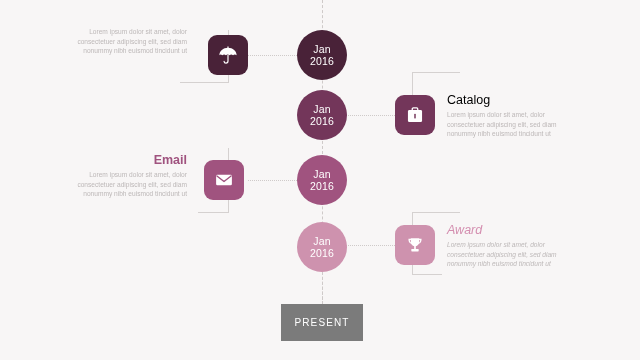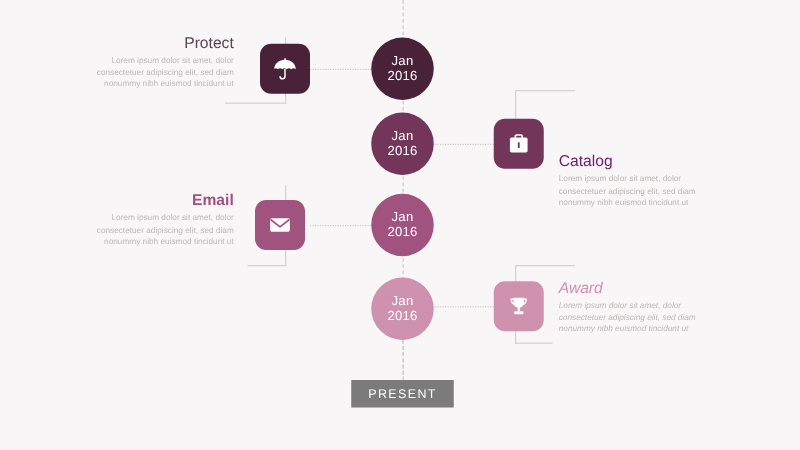--- a/index.html
+++ b/index.html
@@ -105,21 +105,21 @@
     border-top: 1px dotted #cfcac9;
     z-index: 1;
   }
 
   
   .present {
     position: absolute;
     left: 281px;
     top: 304px;
     width: 82px;
-    height: 22px;
+    height: 37px;
     background: #7b7b7b;
     color: #ffffff;
     display: flex;
     align-items: center;
     justify-content: center;
     font-size: 10px;
     letter-spacing: 1.1px;
     z-index: 6;
   }
 </style>
@@ -130,21 +130,20 @@
 
   <div class="spine"></div>
   <div class="spine-lower"></div>
 
   <div class="brk brk-v" style="left:228px; top:30px; height:53px;"></div>
   <div class="brk brk-h" style="left:180px; top:82px; width:49px;"></div>
 
   <div class="leader" style="left:248px; top:55px; width:55px;"></div>
 
   <div class="block right-align" style="left:52px; top:27px;">
-    <div class="title" style="color: rgb(90, 68, 80);">Protect</div>
     <div class="body">Lorem ipsum dolor sit amet, dolor consectetuer adipiscing elit, sed diam nonummy nibh euismod tincidunt ut</div>
   </div>
 
   <div class="tile" style="left: 208px; top: 35px; background-color: rgb(73, 34, 56);">
     <span>
       <svg width="22" height="22" viewBox="0 0 24 24" fill="none">
         <path d="M12 3.2v1.1" stroke="#fff" stroke-width="1.3" stroke-linecap="round"></path>
         <path d="M2.6 12.4c0-4.6 4.2-8.2 9.4-8.2s9.4 3.6 9.4 8.2c-1.5-1.1-2.6-1.1-3.9 0-1.3-1.1-2.6-1.1-3.9 0-1.3-1.1-2.6-1.1-3.9 0-1.3-1.1-2.6-1.1-3.9 0-1.3-1.1-2.4-1.1-3.2 0z" fill="#fff"></path>
         <path d="M12 12.4v6.2c0 1.3-1 2.2-2.2 2.2-1.1 0-2-0.8-2.1-1.9" stroke="#fff" stroke-width="1.3" fill="none" stroke-linecap="round"></path>
       </svg>
@@ -165,21 +164,21 @@
     <span>
       <svg width="22" height="22" viewBox="0 0 24 24" fill="none">
         <path d="M9 6.6V5.4c0-.6.5-1.1 1.1-1.1h3.8c.6 0 1.1.5 1.1 1.1v1.2" stroke="#fff" stroke-width="1.4" stroke-linecap="round" fill="none"></path>
         <rect x="4.3" y="6.6" width="15.4" height="13.1" rx="1.5" fill="#fff"></rect>
         <rect x="11.2" y="10.6" width="1.6" height="5.2" rx="0.5" fill="#73365a"></rect>
       </svg>
     </span>
   </div>
 
   <div class="block left-align" style="left:447px; top:93px;">
-    <div class="title" style="color: #701a75; margin-top: 29px;">Catalog</div>
+    <div class="title" style="color: #000000;">Catalog</div>
     <div class="body">Lorem ipsum dolor sit amet, dolor consectetuer adipiscing elit, sed diam nonummy nibh euismod tincidunt ut</div>
   </div>
 
   <div class="circle" style="left: 297px; top: 90px; background-color: rgb(115, 54, 90);">
     <span class="ln">Jan</span>
     <span class="ln">2016</span>
   </div>
 
   <div class="brk brk-v" style="left:228px; top:148px; height:65px;"></div>
   <div class="brk brk-h" style="left:198px; top:212px; width:31px;"></div>

